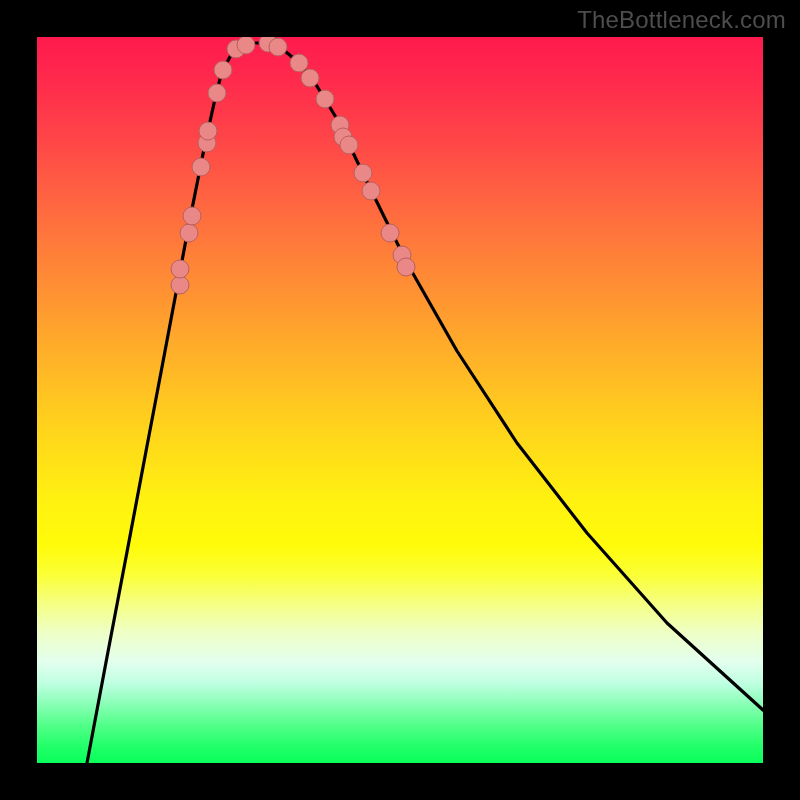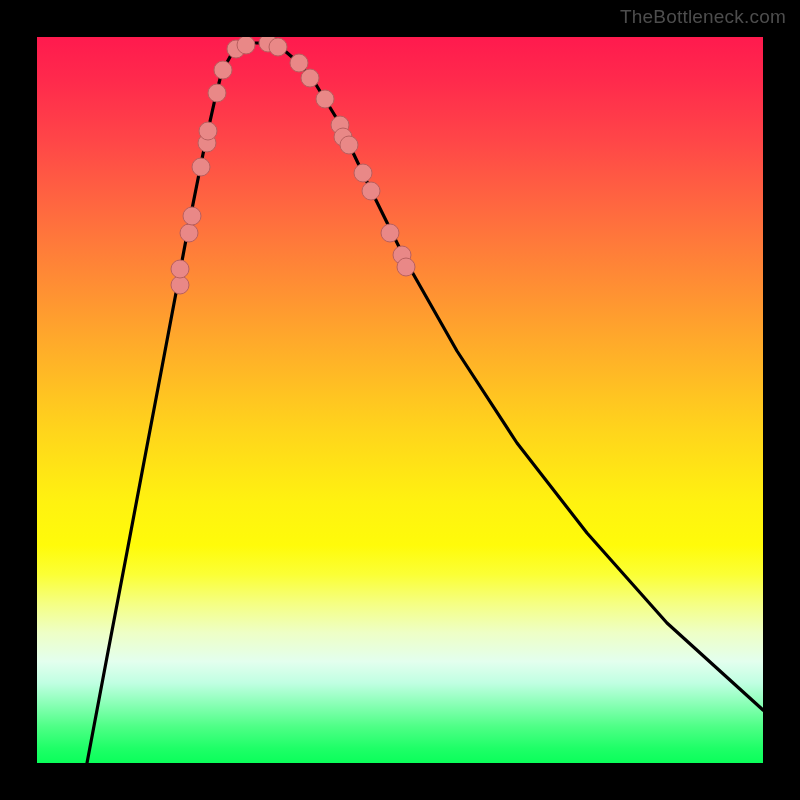--- a/index.html
+++ b/index.html
@@ -48,21 +48,21 @@
       #87ffb4 92%,
       #4eff86 95%,
       #1eff67 98%,
       #0aff5a 100%);
   }
   .watermark {
     position: absolute;
     top: 6px;
     right: 14px;
     color: #4d4d4d;
-    font-size: 19px;
+    font-size: 24px;
     letter-spacing: 0.2px;
     user-select: none;
   }
   svg.curve {
     position: absolute;
     left: 0; top: 0;
     width: 100%;
     height: 100%;
     overflow: visible;
   }

